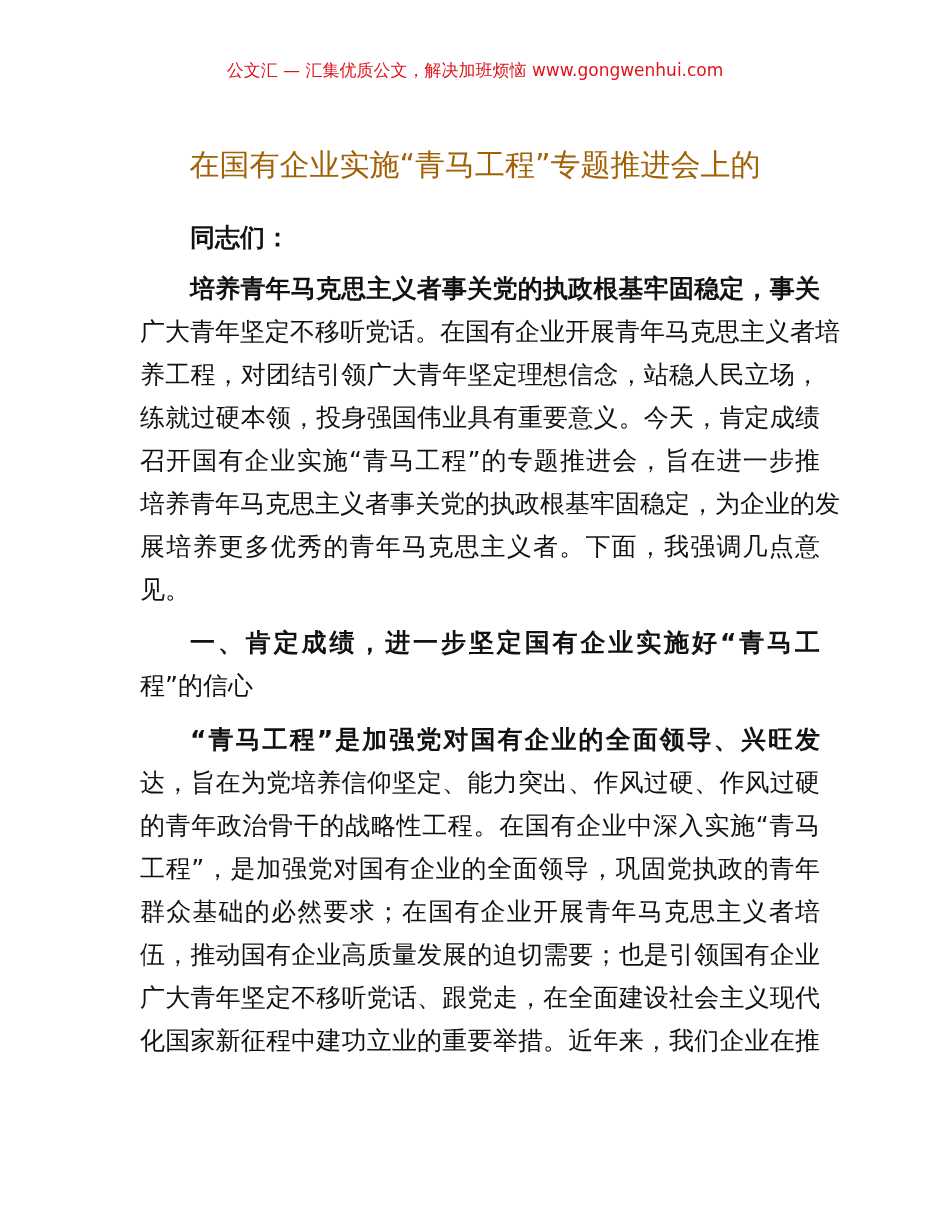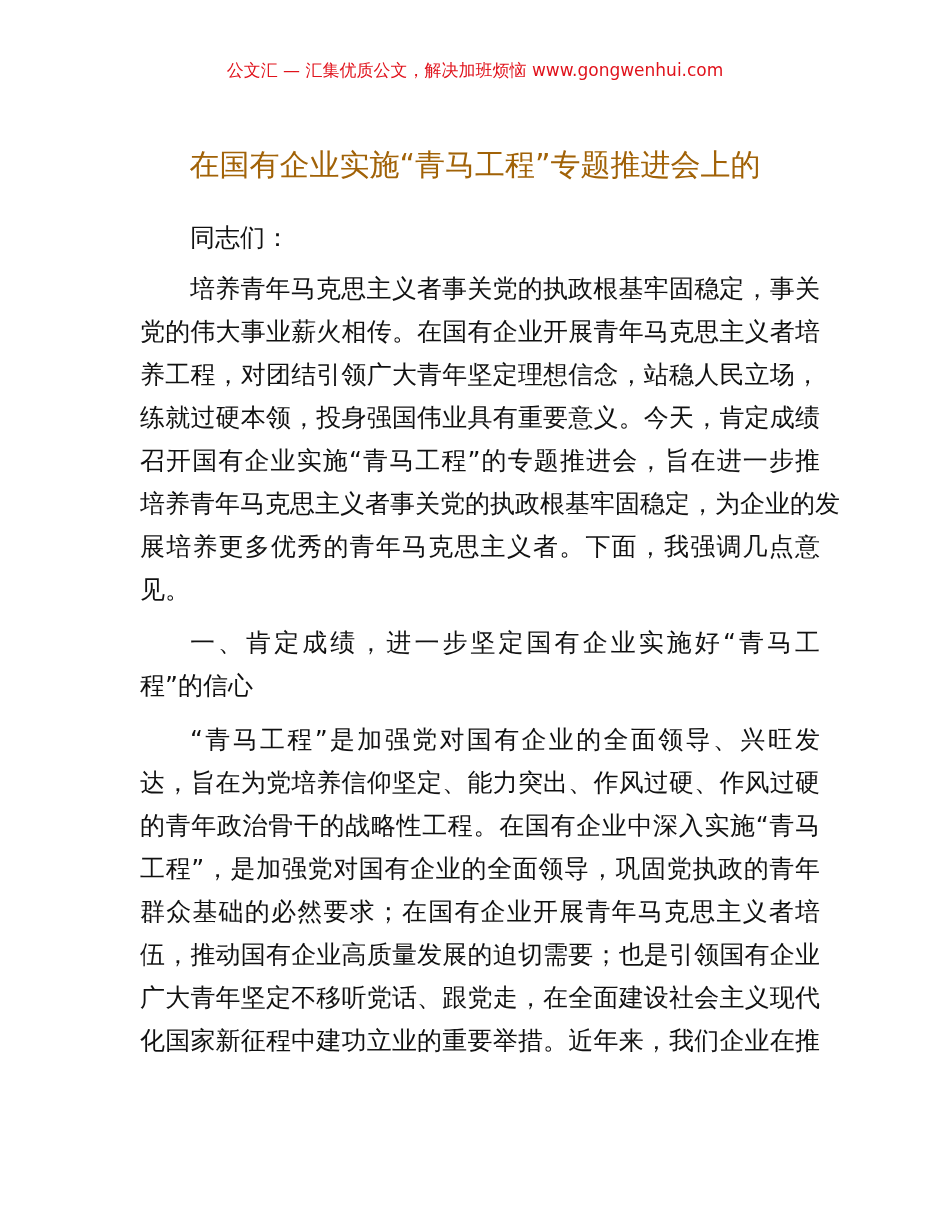--- a/index.html
+++ b/index.html
@@ -58,37 +58,38 @@
       text-align: justify;
       text-align-last: justify;
       letter-spacing: 0;
     }
     .line.last {
       text-align-last: left;
     }
     .line.indent {
       left: 50px;
       width: 630px;
+      font-weight: bold;
     }
   </style>
 </head>
 <body>
 
 <div class="header-banner">公文汇 — 汇集优质公文，解决加班烦恼 www.gongwenhui.com</div>
 
 <div class="doc-title">
   <span class="title-line">在国有企业实施“青马工程”专题推进会上的</span>
 </div>
 
 <div class="body-lines">
 
   <div class="line indent last" style="top:222px">同志们：</div>
 
   <div class="line indent" style="top:273px">培养青年马克思主义者事关党的执政根基牢固稳定，事关</div>
-  <div class="line" style="top:316px">党的伟大事业薪火相传。在国有企业开展青年马克思主义者培</div>
+  <div class="line" style="top:316px">广大青年坚定不移听党话。在国有企业开展青年马克思主义者培</div>
   <div class="line" style="top:359px">养工程，对团结引领广大青年坚定理想信念，站稳人民立场，</div>
   <div class="line" style="top:402px">练就过硬本领，投身强国伟业具有重要意义。今天，肯定成绩</div>
   <div class="line" style="top:445px">召开国有企业实施“青马工程”的专题推进会，旨在进一步推</div>
   <div class="line" style="top:488px">培养青年马克思主义者事关党的执政根基牢固稳定，为企业的发</div>
   <div class="line" style="top:531px">展培养更多优秀的青年马克思主义者。下面，我强调几点意</div>
   <div class="line last" style="top:574px">见。</div>
 
   <div class="line indent" style="top:627px">一、肯定成绩，进一步坚定国有企业实施好“青马工</div>
   <div class="line last" style="top:670px">程”的信心</div>
 

